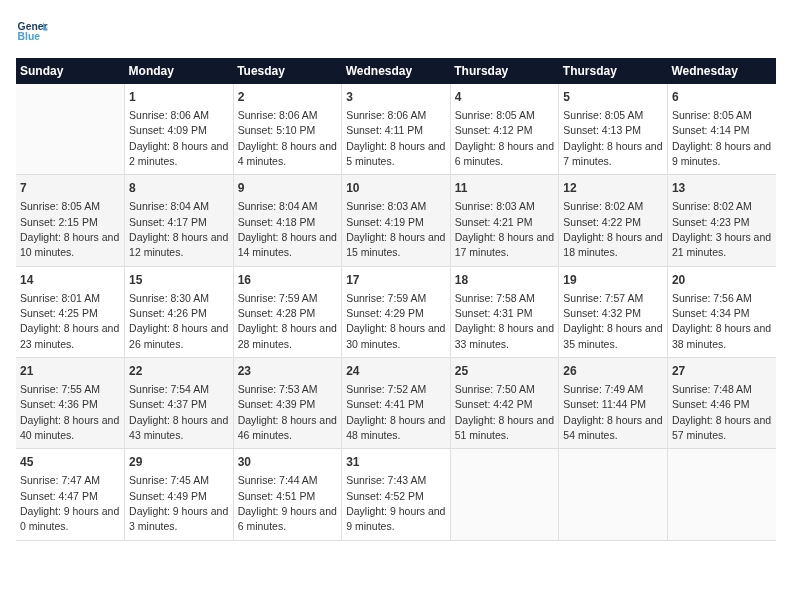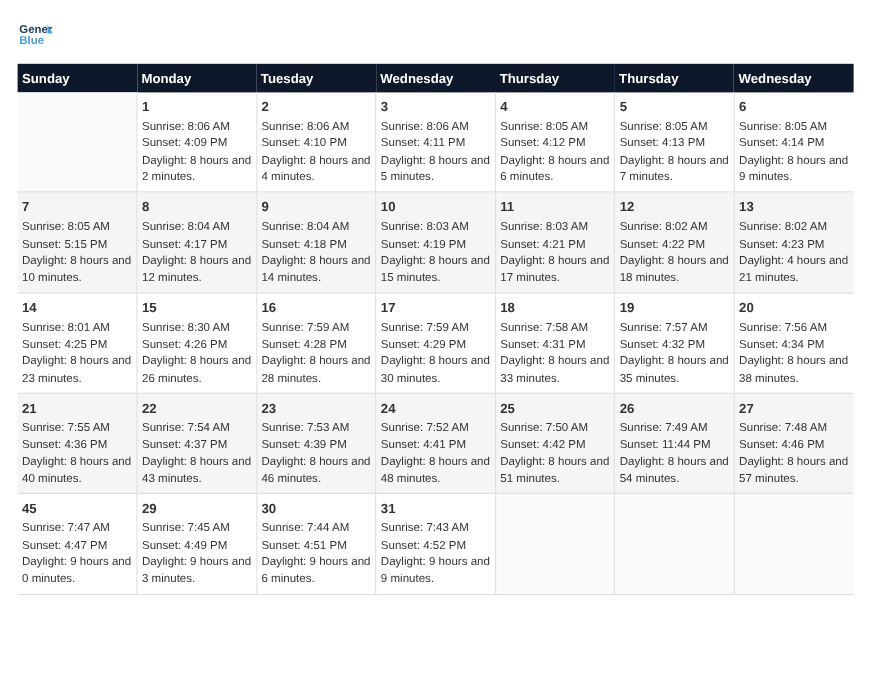--- a/index.html
+++ b/index.html
@@ -116,21 +116,21 @@
         <td class="empty-cell"></td>
         <td>
         <span class="day-num">1</span>
         <span class="day-info">Sunrise: 8:06 AM</span><br>
         <span class="day-info">Sunset: 4:09 PM</span><br>
         <span class="day-info">Daylight: 8 hours and 2 minutes.</span>
       </td>
         <td>
         <span class="day-num">2</span>
         <span class="day-info">Sunrise: 8:06 AM</span><br>
-        <span class="day-info">Sunset: 4:10 PM</span><br>
+        <span class="day-info">Sunset: 5:10 PM</span><br>
         <span class="day-info">Daylight: 8 hours and 4 minutes.</span>
       </td>
         <td>
         <span class="day-num">3</span>
         <span class="day-info">Sunrise: 8:06 AM</span><br>
         <span class="day-info">Sunset: 4:11 PM</span><br>
         <span class="day-info">Daylight: 8 hours and 5 minutes.</span>
       </td>
         <td>
         <span class="day-num">4</span>
@@ -148,21 +148,21 @@
         <span class="day-num">6</span>
         <span class="day-info">Sunrise: 8:05 AM</span><br>
         <span class="day-info">Sunset: 4:14 PM</span><br>
         <span class="day-info">Daylight: 8 hours and 9 minutes.</span>
       </td>
       </tr>
       <tr>
         <td>
         <span class="day-num">7</span>
         <span class="day-info">Sunrise: 8:05 AM</span><br>
-        <span class="day-info">Sunset: 5:15 PM</span><br>
+        <span class="day-info">Sunset: 2:15 PM</span><br>
         <span class="day-info">Daylight: 8 hours and 10 minutes.</span>
       </td>
         <td>
         <span class="day-num">8</span>
         <span class="day-info">Sunrise: 8:04 AM</span><br>
         <span class="day-info">Sunset: 4:17 PM</span><br>
         <span class="day-info">Daylight: 8 hours and 12 minutes.</span>
       </td>
         <td>
         <span class="day-num">9</span>
@@ -185,21 +185,21 @@
         <td>
         <span class="day-num">12</span>
         <span class="day-info">Sunrise: 8:02 AM</span><br>
         <span class="day-info">Sunset: 4:22 PM</span><br>
         <span class="day-info">Daylight: 8 hours and 18 minutes.</span>
       </td>
         <td>
         <span class="day-num">13</span>
         <span class="day-info">Sunrise: 8:02 AM</span><br>
         <span class="day-info">Sunset: 4:23 PM</span><br>
-        <span class="day-info">Daylight: 4 hours and 21 minutes.</span>
+        <span class="day-info">Daylight: 3 hours and 21 minutes.</span>
       </td>
       </tr>
       <tr>
         <td>
         <span class="day-num">14</span>
         <span class="day-info">Sunrise: 8:01 AM</span><br>
         <span class="day-info">Sunset: 4:25 PM</span><br>
         <span class="day-info">Daylight: 8 hours and 23 minutes.</span>
       </td>
         <td>

